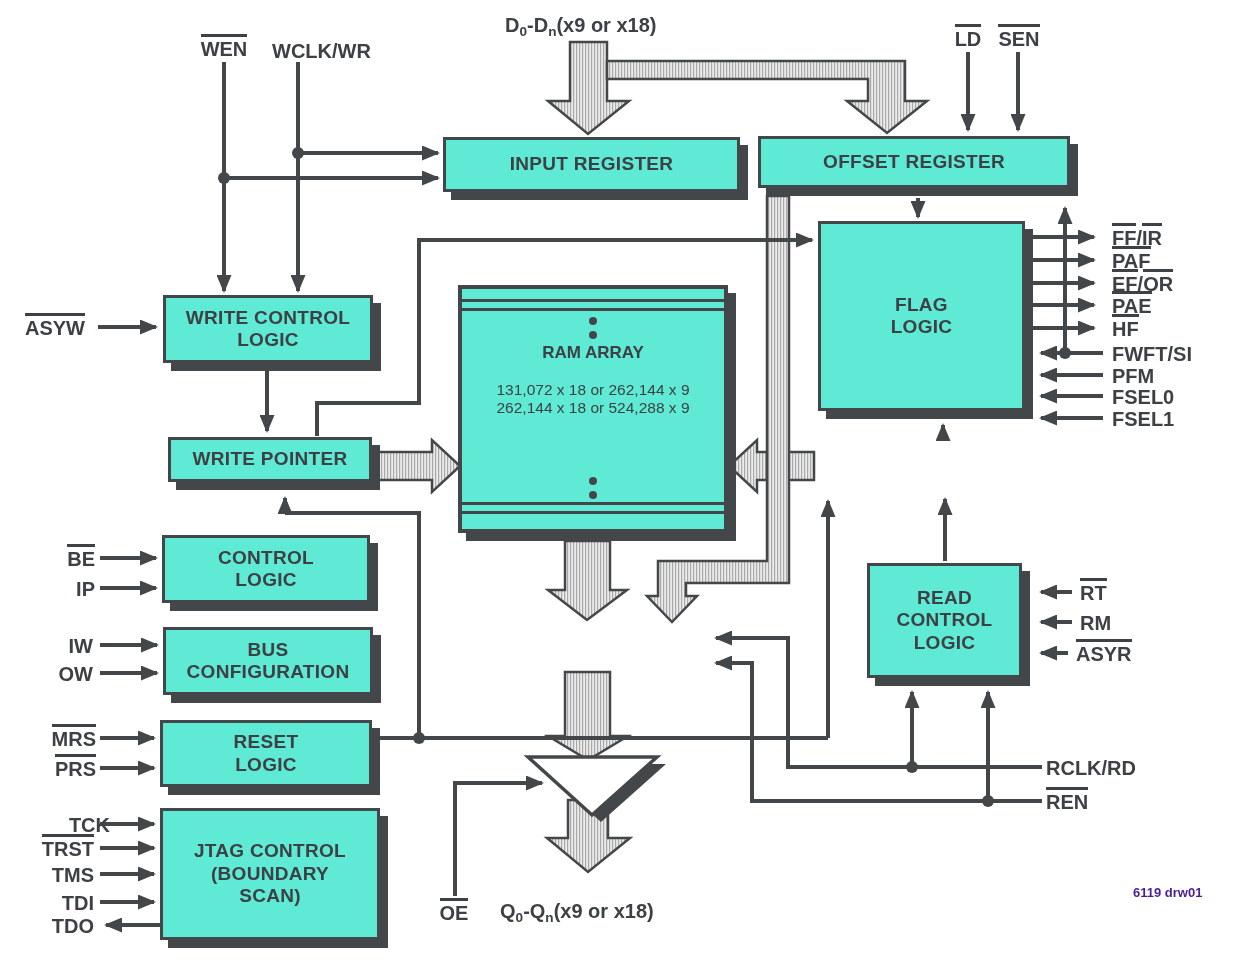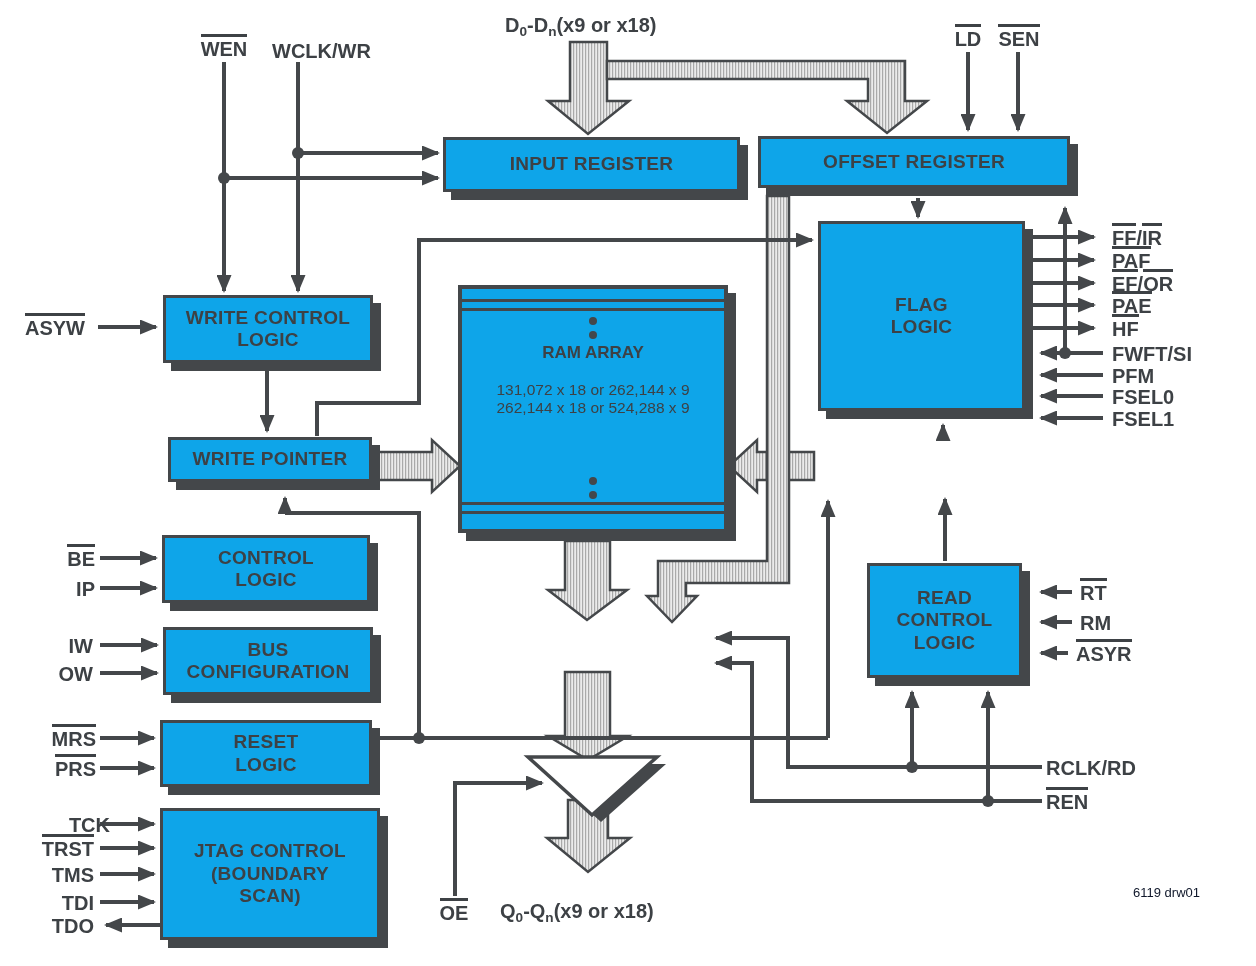--- a/index.html
+++ b/index.html
@@ -1,37 +1,37 @@
 <!DOCTYPE html>
 <html><head>
 <meta charset="utf-8">
 <style>
   html,body{margin:0;padding:0;background:#ffffff;}
   #stage{position:relative;width:1256px;height:966px;background:#fff;overflow:hidden;
          font-family:"Liberation Sans","DejaVu Sans",sans-serif;color:#3d4145;}
   #wires{position:absolute;left:0;top:0;z-index:1;}
-  .box{position:absolute;z-index:2;background:#0ea5e9;border:3.5px solid #44474a;
+  .box{position:absolute;z-index:2;background:#5eead4;border:3.5px solid #44474a;
        box-shadow:8px 8px 0 0 #44474a;display:flex;align-items:center;justify-content:center;
        box-sizing:border-box;}
   .bl{font-weight:700;font-size:19px;line-height:1.18;text-align:center;white-space:pre-line;
       letter-spacing:.3px;}
   .sig{position:absolute;z-index:3;font-weight:700;font-size:20px;line-height:1.05;white-space:nowrap;}
   .seg{display:inline-block;padding-top:2px;border-top:3px solid transparent;line-height:1.05;}
   .seg.ov{border-top-color:currentColor;}
   .seg.sub{border-top:none;padding-top:0;font-size:68%;position:relative;top:4px;}
   .ram{border-width:4px;}
   .ram-rule{position:absolute;left:0;width:100%;height:3px;background:#44474a;}
   .ram-title{position:absolute;top:54px;left:0;width:100%;text-align:center;
              font-weight:700;font-size:17px;}
   .ram-cap{position:absolute;top:92px;left:0;width:100%;text-align:center;
            font-weight:400;font-size:15.5px;line-height:1.18;white-space:pre-line;}
   .vdots{position:absolute;left:50%;transform:translateX(-50%);}
   .vdots i{display:block;width:8px;height:8px;border-radius:50%;background:#44474a;margin:6px auto 0 auto;}
   .vdots i:first-child{margin-top:0;}
-  .note{position:absolute;z-index:3;font-size:13px;color:#0f172a;font-weight:400;}
+  .note{position:absolute;z-index:3;font-size:13px;color:#4c1d95;font-weight:700;}
   .box .bl{padding:0 4px;}
 </style>
 </head>
 <body>
 
 <div id="stage">
 
   <svg id="wires" width="1256" height="966" viewBox="0 0 1256 966">
     <defs>
       <pattern id="busfill" patternUnits="userSpaceOnUse" width="3" height="3">

